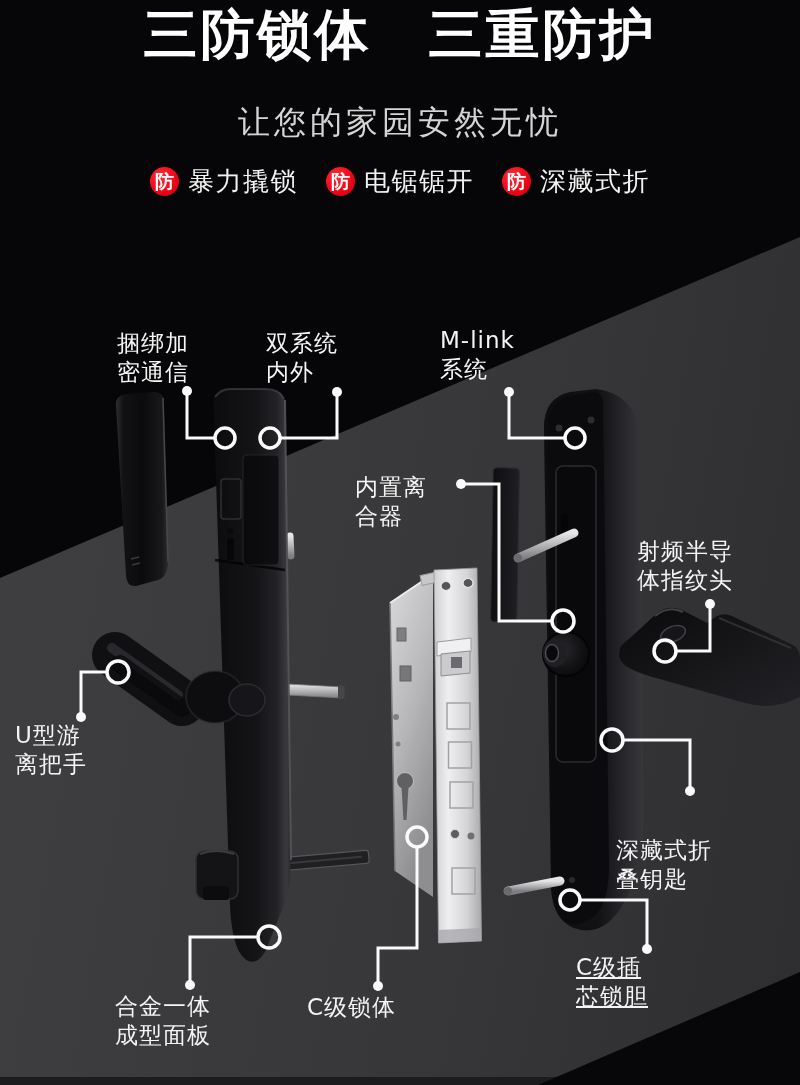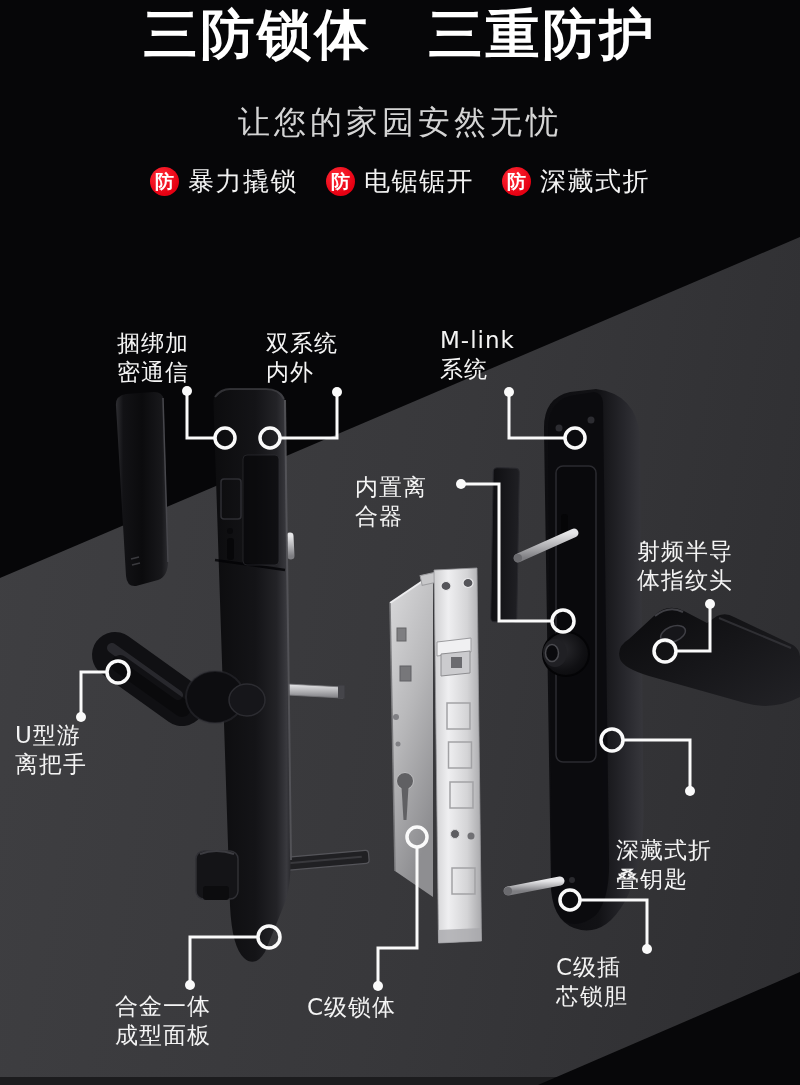--- a/index.html
+++ b/index.html
@@ -55,21 +55,21 @@
   .lbl span{display:block;}
   .lbl-bind-encrypt{left:117px;top:329px;width:140px;}
   .lbl-dual-system{left:266px;top:329px;width:140px;}
   .lbl-mlink{left:440px;top:326px;width:140px;}
   .lbl-clutch{left:355px;top:448px;width:140px;margin-top:25px;}
   .lbl-fingerprint{left:637px;top:537px;width:150px;}
   .lbl-u-handle{left:15px;top:721px;width:140px;}
   .lbl-hidden-key{left:616px;top:797px;width:150px;margin-top:39px;}
   .lbl-alloy-panel{left:115px;top:992px;width:150px;}
   .lbl-lock-body{left:307px;top:993px;width:150px;}
-  .lbl-cylinder{left:556px;top:953px;width:150px;}
+  .lbl-cylinder{left:576px;top:953px;width:150px;text-decoration:underline;}
 </style>
 </head>
 <body>
 
 <div id="stage">
 
   <div class="bg-gray"></div>
   <div class="bg-strip"></div>
   <div class="bg-corner"></div>
 

